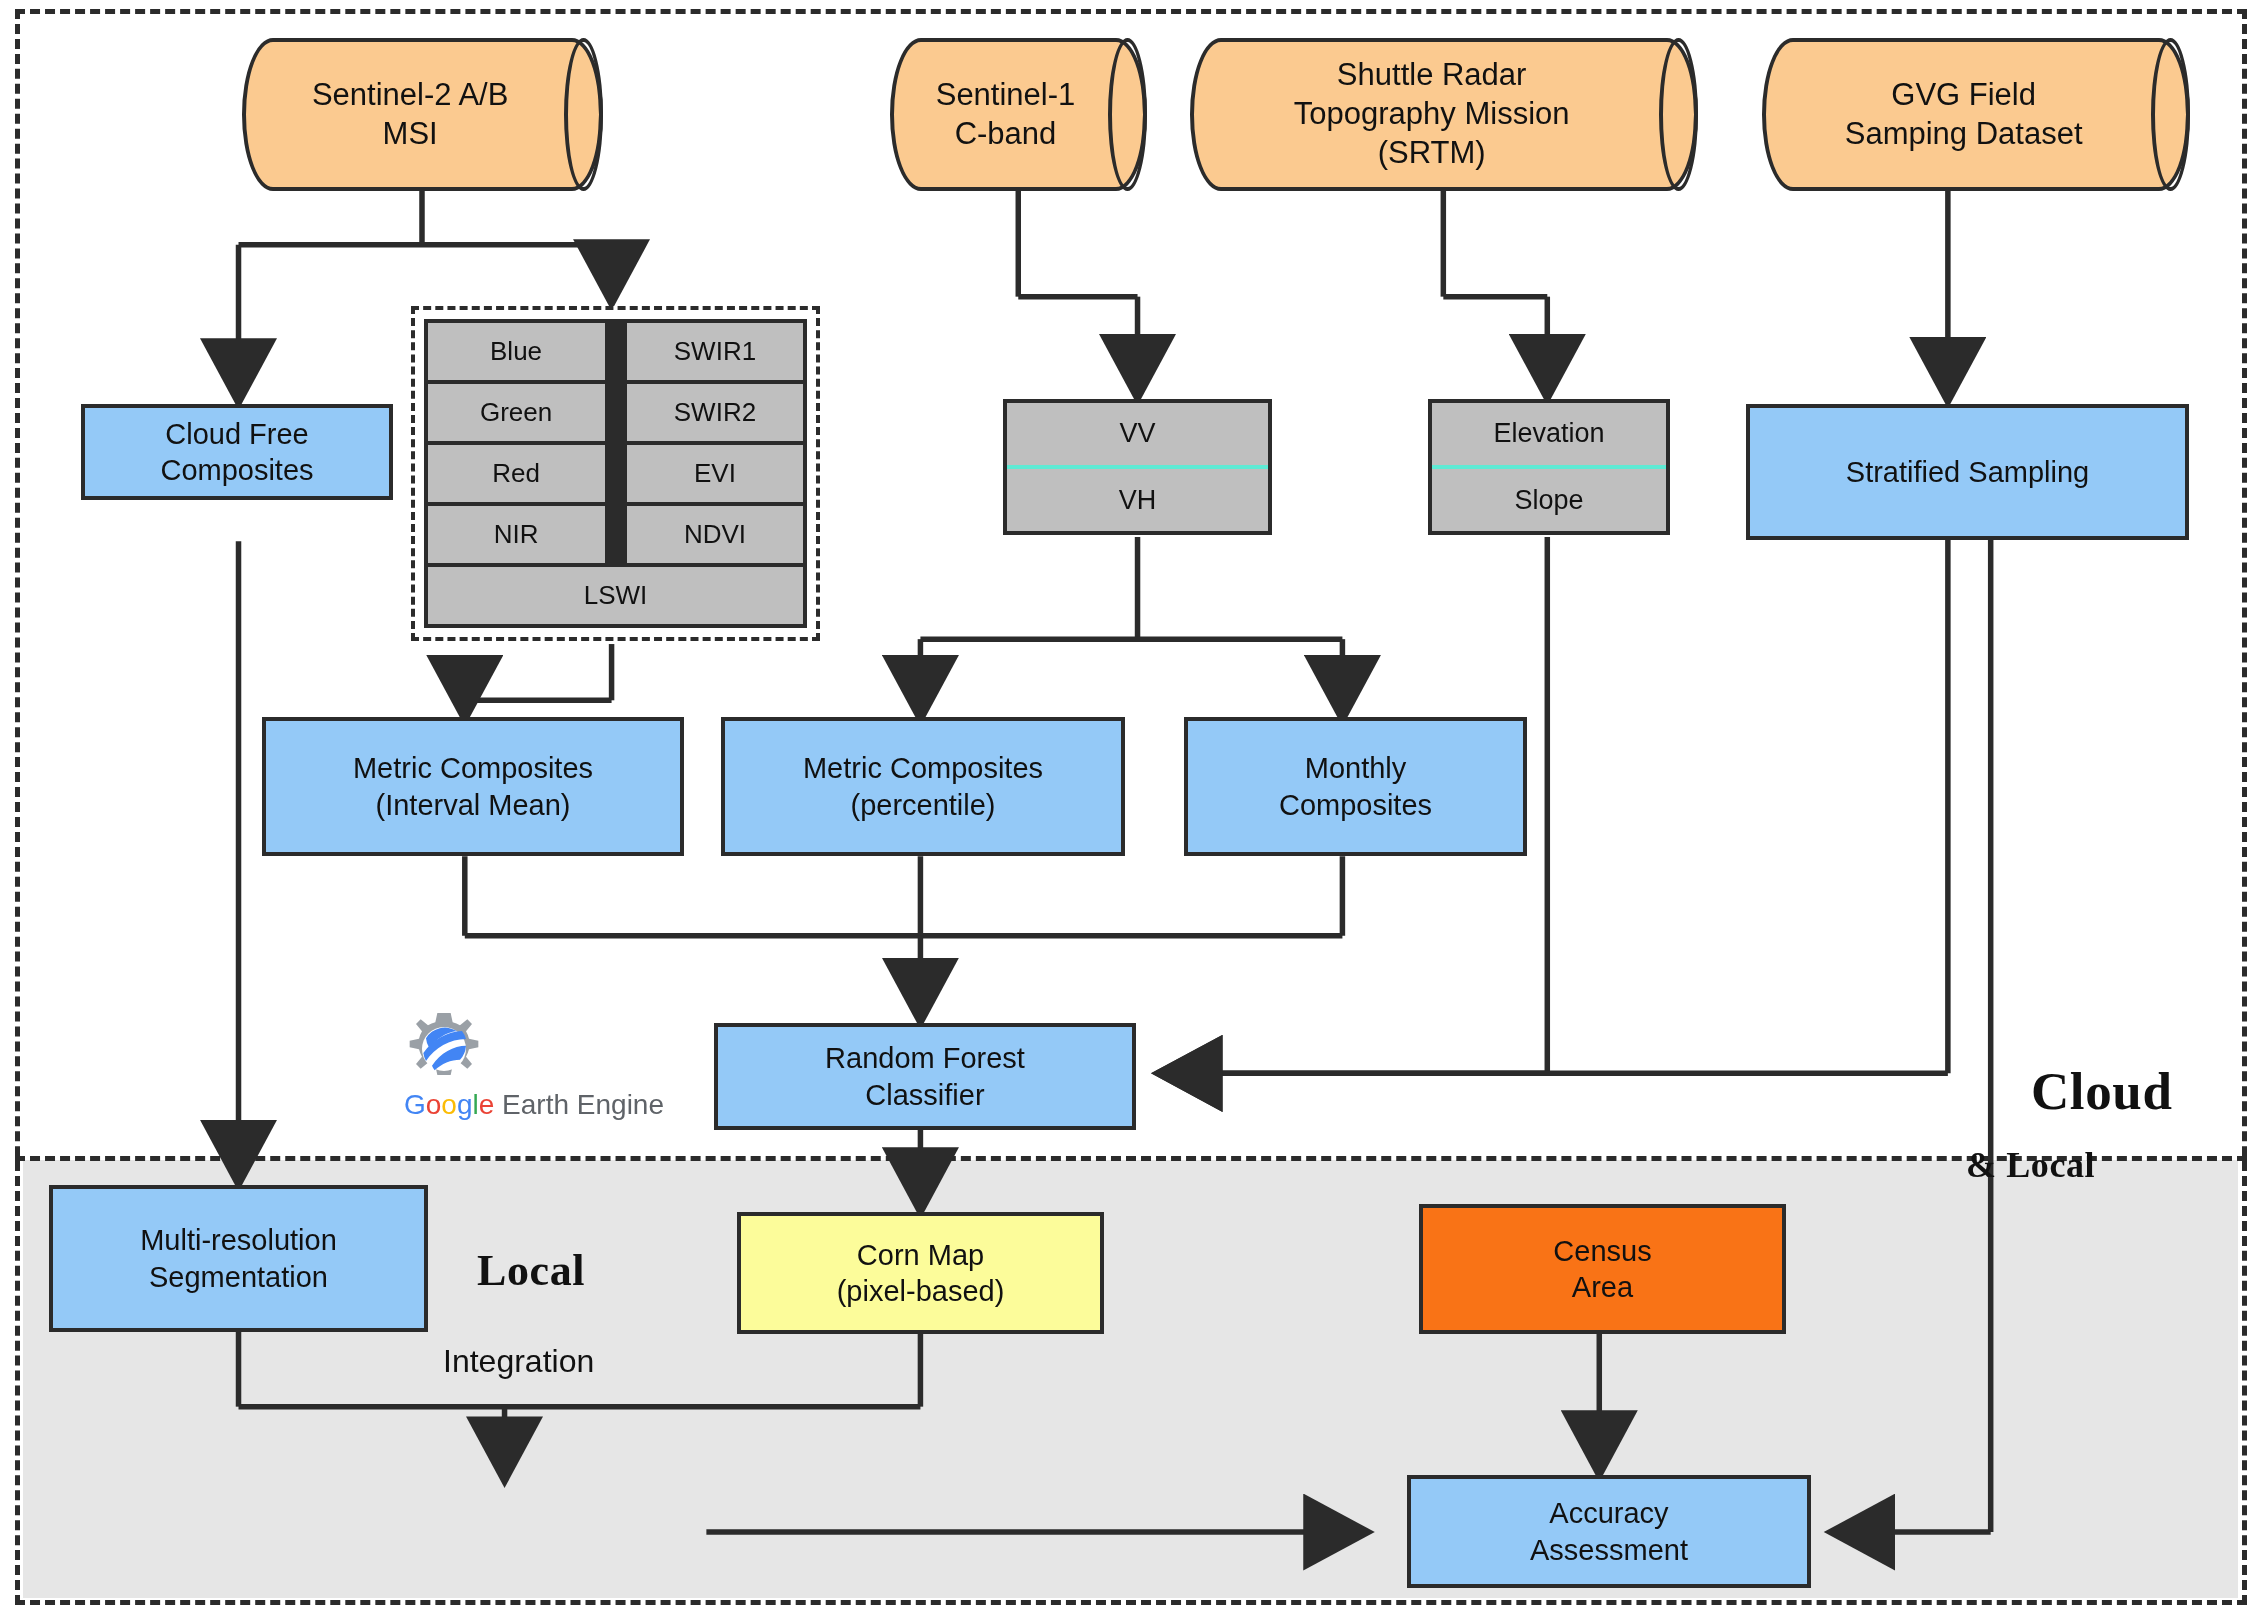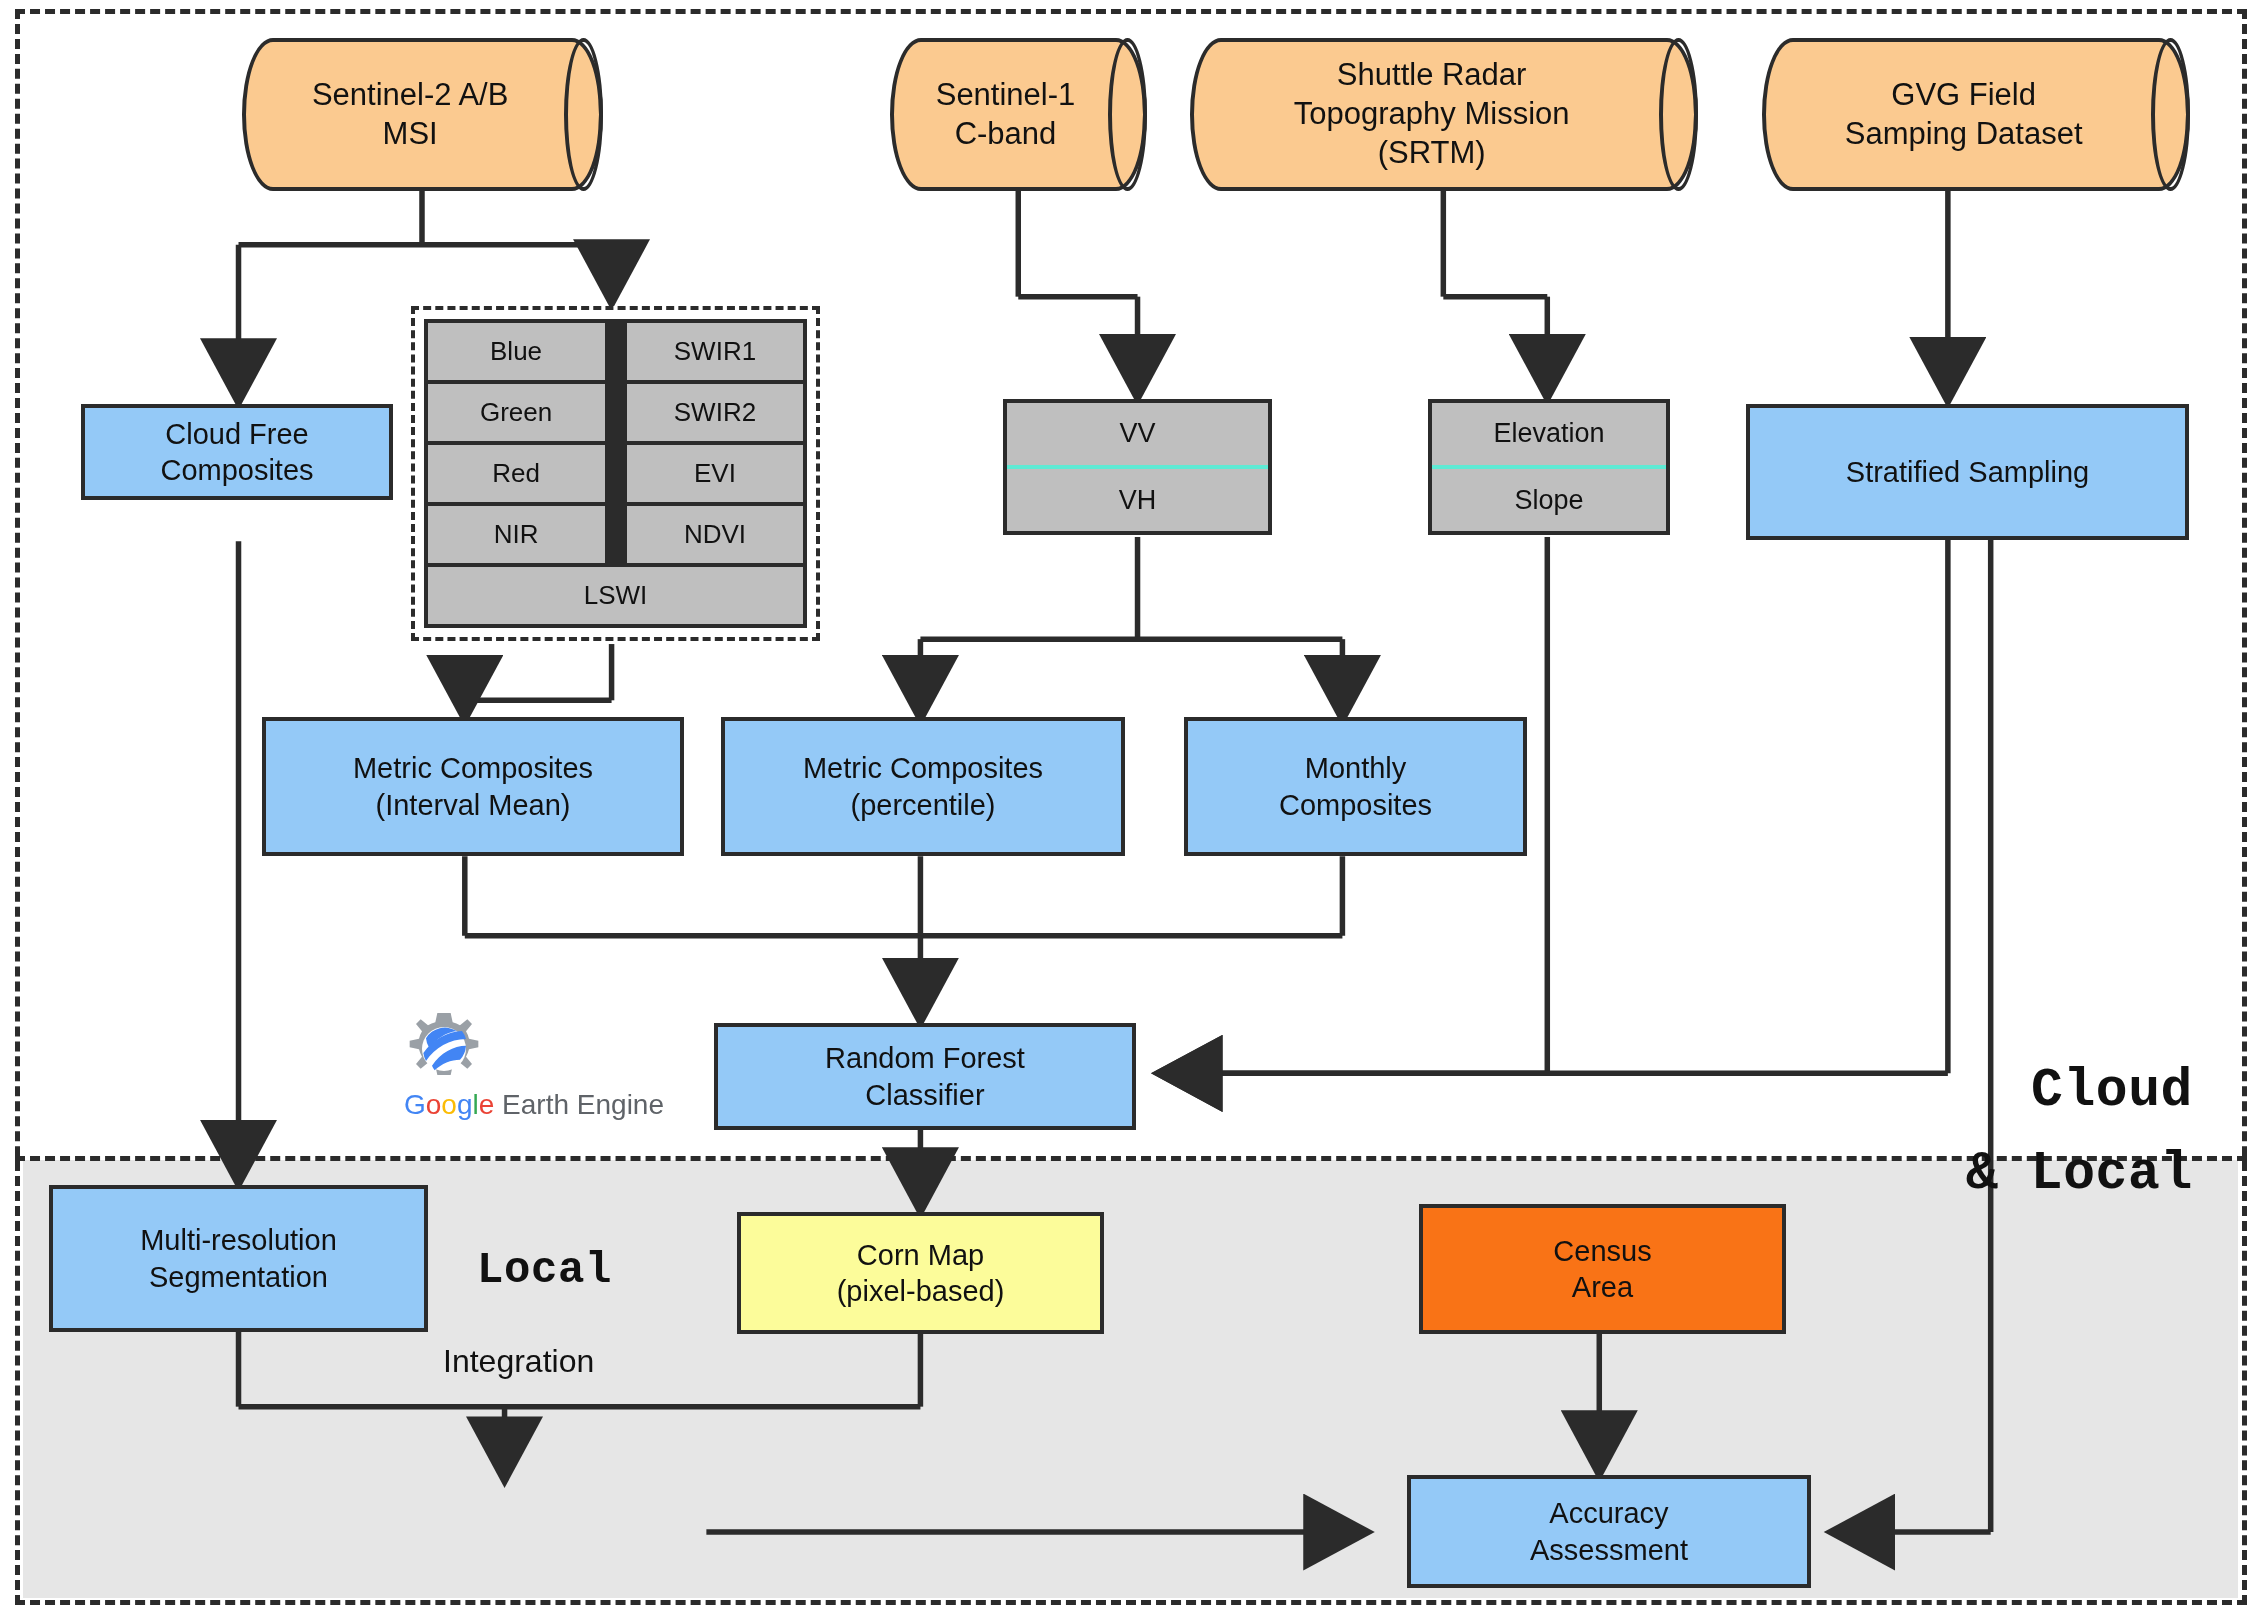--- a/index.html
+++ b/index.html
@@ -29,21 +29,21 @@
   .bandbox{position:absolute;box-sizing:border-box;border:4.9px dashed #2b2b2b;background:#ffffff;padding:8.6px;}
   .bandgrid{width:100%;height:100%;box-sizing:border-box;border:4.3px solid #2b2b2b;background:#2b2b2b;
             display:flex;flex-direction:column;gap:4.3px;}
   .bandrow{flex:1;display:flex;gap:22px;}
   .bandcell{flex:1;background:#bfbfbf;display:flex;align-items:center;justify-content:center;color:#111;}
 
   .dashframe{position:absolute;box-sizing:border-box;border:5.5px dashed #2b2b2b;}
   .localzone{position:absolute;background:#e6e6e6;}
 
   .freelabel{position:absolute;color:#111;}
-  .comic{font-family:Liberation Mono, monospace;font-weight:bold;letter-spacing:0.6px;}
+  .comic{font-family:Liberation Serif, serif;font-weight:bold;letter-spacing:0.6px;}
 
   .gee{position:absolute;display:flex;flex-direction:column;align-items:flex-start;}
   .gee .wordmark{font-family:"Liberation Sans",sans-serif;font-size:28px;white-space:nowrap;color:#5f6368;}
   .g1{color:#4285f4}.g2{color:#ea4335}.g3{color:#fbbc05}.g4{color:#4285f4}.g5{color:#34a853}.g6{color:#ea4335}
 </style>
 </head>
 <body>
 
 <div id="stage">
 
@@ -269,18 +269,18 @@
       <path fill="#4285f4" d="M33 44 a33 33 0 0 1 46-11 c-16 2 -31 12 -41 26 a33 33 0 0 1 -5-15z"></path>
       <path fill="#4285f4" d="M29 66 c14-20 36-32 58-33 a33 33 0 0 1 6 12 c-24 0 -47 13 -60 33 a33 33 0 0 1 -4-12z"></path>
       <path fill="#4285f4" d="M42 85 c12-19 33-30 51-30 a33 33 0 0 1 -9 21 c-13 0 -28 6 -38 16 a33 33 0 0 1 -4-7z"></path>
     </svg>
     <div class="wordmark">
       <span class="g1">G</span><span class="g2">o</span><span class="g3">o</span><span class="g4">g</span><span class="g5">l</span><span class="g6">e</span><span> Earth Engine</span>
     </div>
   </div>
 
   <div class="freelabel comic" style="left:2031px;top:1061px;font-size:53px;">Cloud</div>
-  <div class="freelabel comic" style="left:1966px;top:1144px;font-size:53px;">&amp; Local</div>
+  <div class="freelabel comic" style="left:1966px;top:1144px;font-size:36px;">&amp; Local</div>
   <div class="freelabel comic" style="left:477px;top:1245px;font-size:44px;">Local</div>
   <div class="freelabel" style="left:443px;top:1343px;font-size:32px;">Integration</div>
 
 </div>
 
 
 </body></html>

